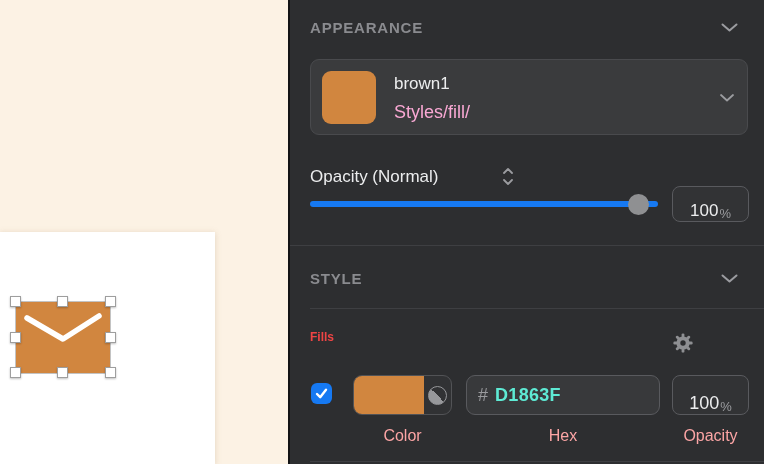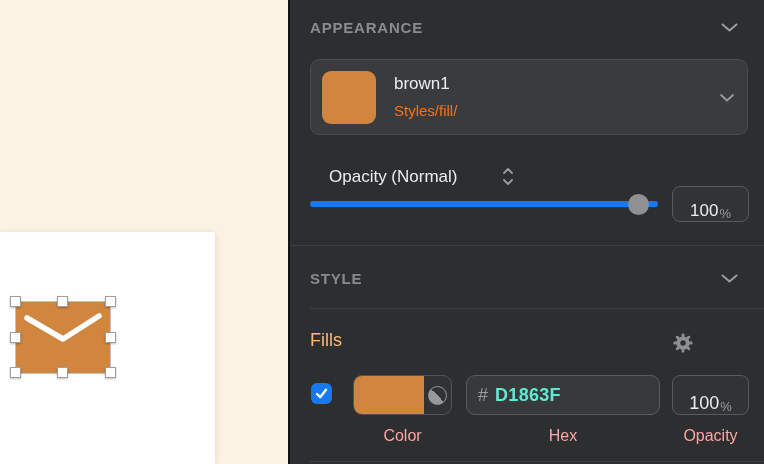--- a/index.html
+++ b/index.html
@@ -90,28 +90,28 @@
     background: #D1863F;
   }
   .style-card .name {
     position: absolute;
     left: 83px; top: 14px;
     font-size: 17px; color: #ECEDEE;
   }
   .style-card .path {
     position: absolute;
     left: 83px; top: 42px;
-    font-size: 15px; color: #f97316;
+    font-size: 18px; color: #f9a8d4;
   }
 
   
   .opacity-label {
     position: absolute;
     left: 20px; top: 167px;
-    font-size: 17px; color: #ECEDEE; margin-left: 19px;
+    font-size: 17px; color: #ECEDEE;
   }
   .stepper { position: absolute; left: 211px; top: 166px; }
   .slider-track {
     position: absolute;
     left: 20px; top: 201px;
     width: 348px; height: 6px;
     border-radius: 3px;
     background: #1679F2;
   }
   .slider-thumb {
@@ -135,21 +135,21 @@
 
   .divider-h { position: absolute; height: 1px; background: #3E3F42; }
   .div-1 { left: 0;    top: 245px; width: 474px; }
   .div-2 { left: 20px; top: 308px; width: 454px; }
   .div-3 { left: 20px; top: 461px; width: 454px; }
 
   
   .fills-title {
     position: absolute;
     left: 20px; top: 330px;
-    font-size: 18px; font-weight: normal; color: #fdba74;
+    font-size: 12px; font-weight: bold; color: #ef4444;
   }
   .gear-btn { position: absolute; left: 383px; top: 333px; width: 20px; height: 20px; }
 
   .checkbox {
     position: absolute;
     left: 21px; top: 383px;
     width: 21px; height: 21px;
     border-radius: 6px;
     background: #1679F2;
     display: flex; align-items: center; justify-content: center;

